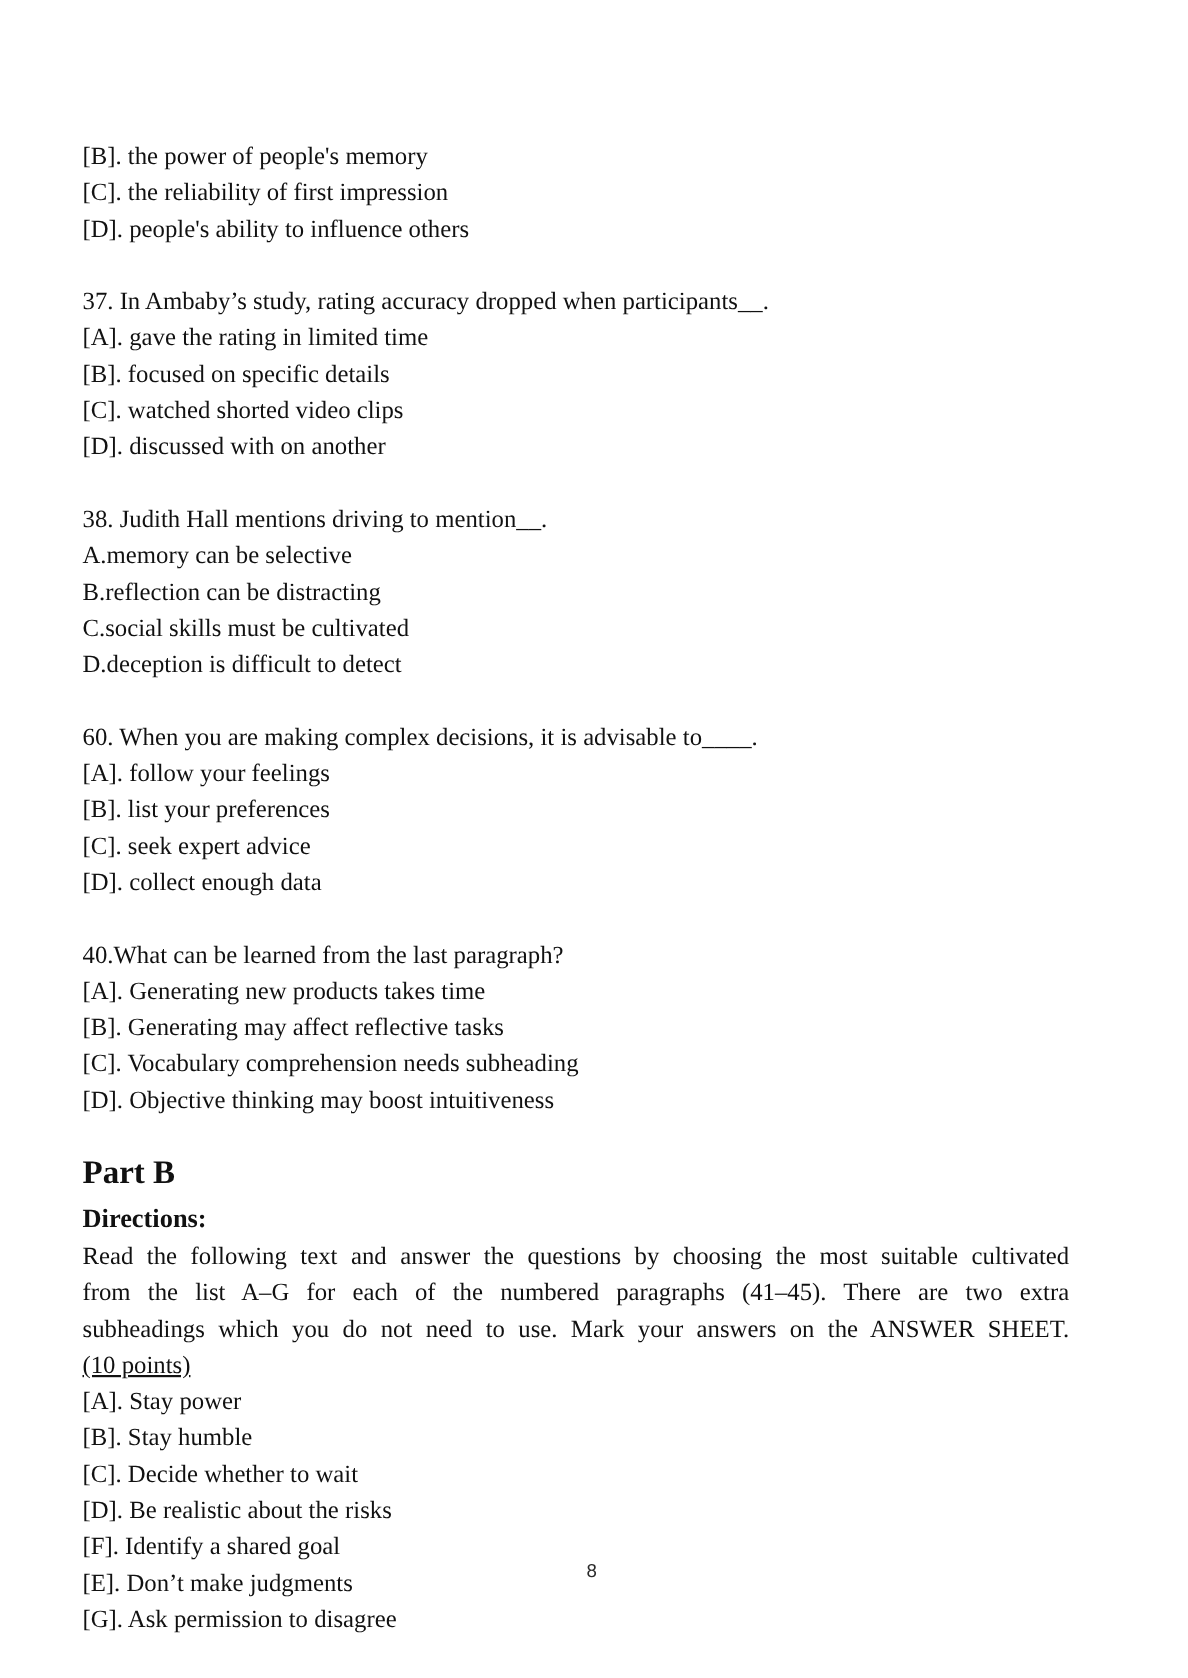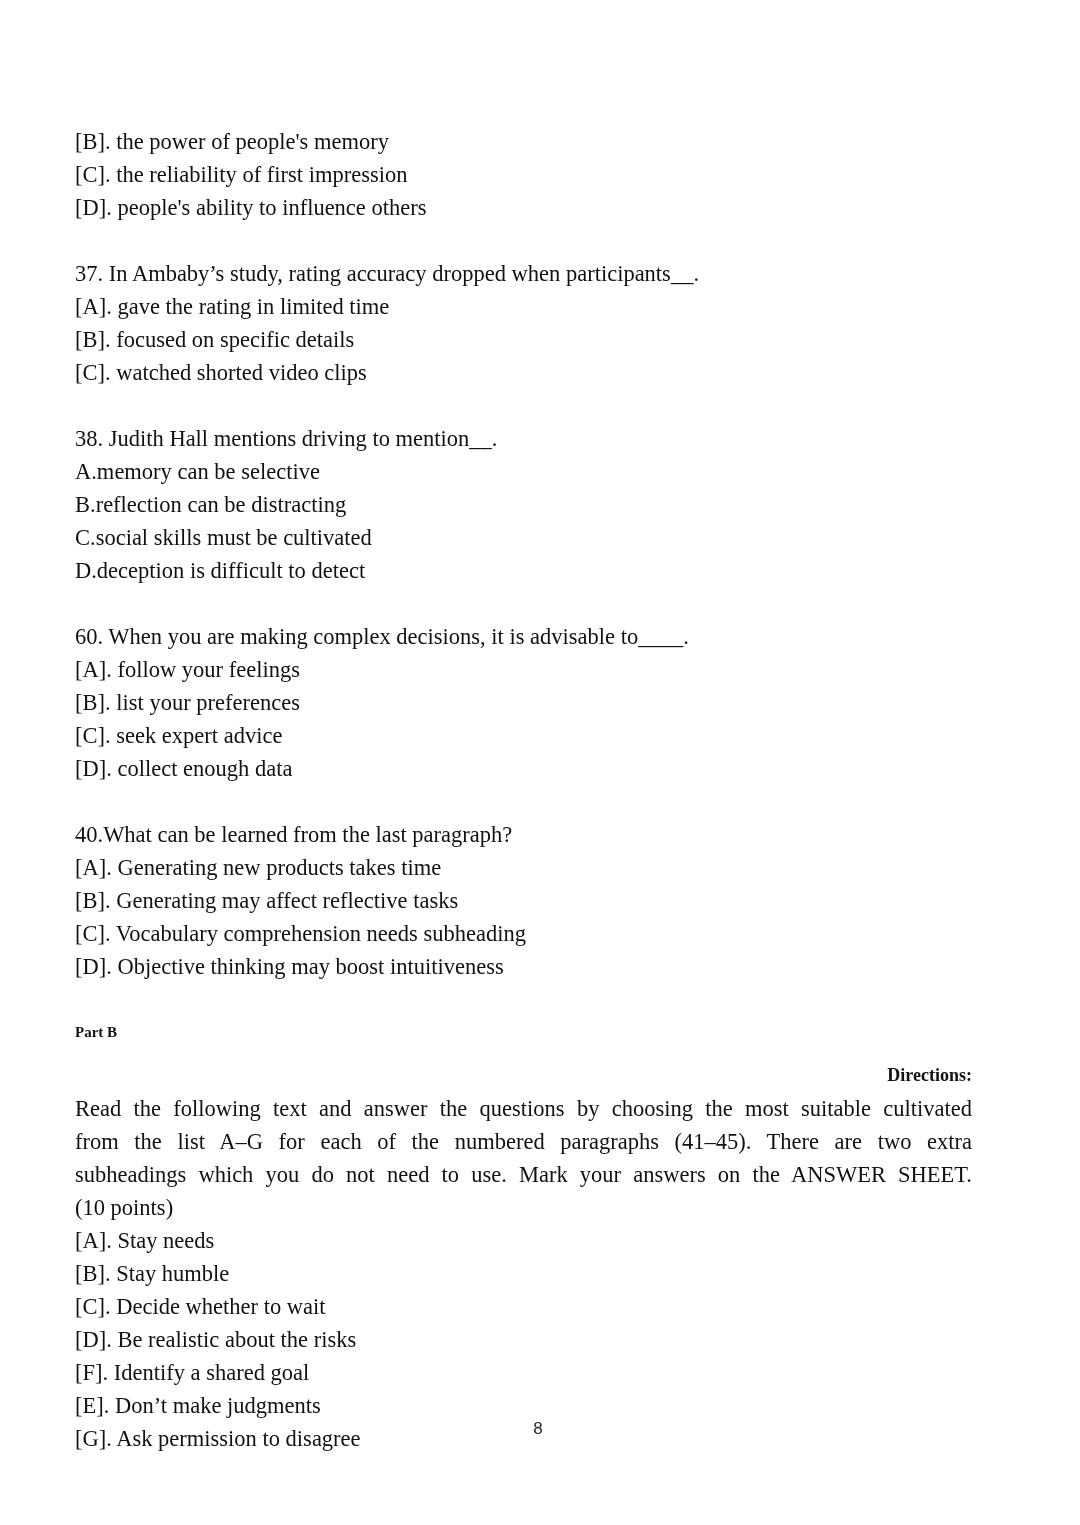--- a/index.html
+++ b/index.html
@@ -31,37 +31,37 @@
     margin: 0 0 33px 0;
   }
   .block.tight {
     margin-bottom: 0;
   }
   .line {
     min-height: 33px;
   }
   .heading {
     font-weight: bold;
-    font-size: 15px;
+    font-size: 30px;
     margin: 0 0 10px 0;
     line-height: 33px;
   }
   .directions-label {
     font-weight: bold;
-    font-size: 18px;
+    font-size: 24px;
     line-height: 33px;
-    text-align: right;
   }
   .jline {
     text-align: justify;
     text-align-last: justify;
   }
   .jline.last {
     text-align: center;
     text-align-last: left;
+    text-decoration: underline;
   }
   .page-number {
     position: absolute;
     left: 524px;
     top: 1418px;
     width: 28px;
     text-align: center;
     font-family: "Liberation Sans", "DejaVu Sans", sans-serif;
     font-size: 17px;
     line-height: 22px;
@@ -77,20 +77,21 @@
     <div class="line">[B]. the power of people's memory</div>
     <div class="line">[C]. the reliability of first impression</div>
     <div class="line">[D]. people's ability to influence others</div>
   </section>
 
   <section class="block">
     <div class="line">37. In Ambaby’s study, rating accuracy dropped when participants__.</div>
     <div class="line">[A]. gave the rating in limited time</div>
     <div class="line">[B]. focused on specific details</div>
     <div class="line">[C]. watched shorted video clips</div>
+    <div class="line">[D]. discussed with on another</div>
   </section>
 
   <section class="block">
     <div class="line">38. Judith Hall mentions driving to mention__.</div>
     <div class="line">A.memory can be selective</div>
     <div class="line">B.reflection can be distracting</div>
     <div class="line">C.social skills must be cultivated</div>
     <div class="line">D.deception is difficult to detect</div>
   </section>
 
@@ -110,21 +111,21 @@
     <div class="line">[D]. Objective thinking may boost intuitiveness</div>
   </section>
 
   <section class="block tight">
     <h2 class="heading">Part B</h2>
     <div class="line directions-label">Directions:</div>
     <div class="line jline">Read the following text and answer the questions by choosing the most suitable cultivated</div>
     <div class="line jline">from the list A–G for each of the numbered paragraphs (41–45). There are two extra</div>
     <div class="line jline">subheadings which you do not need to use. Mark your answers on the ANSWER SHEET.</div>
     <div class="line jline last">(10 points)</div>
-    <div class="line">[A]. Stay needs</div>
+    <div class="line">[A]. Stay power</div>
     <div class="line">[B]. Stay humble</div>
     <div class="line">[C]. Decide whether to wait</div>
     <div class="line">[D]. Be realistic about the risks</div>
     <div class="line">[F]. Identify a shared goal</div>
     <div class="line">[E]. Don’t make judgments</div>
     <div class="line">[G]. Ask permission to disagree</div>
   </section>
 
 </div>
 

